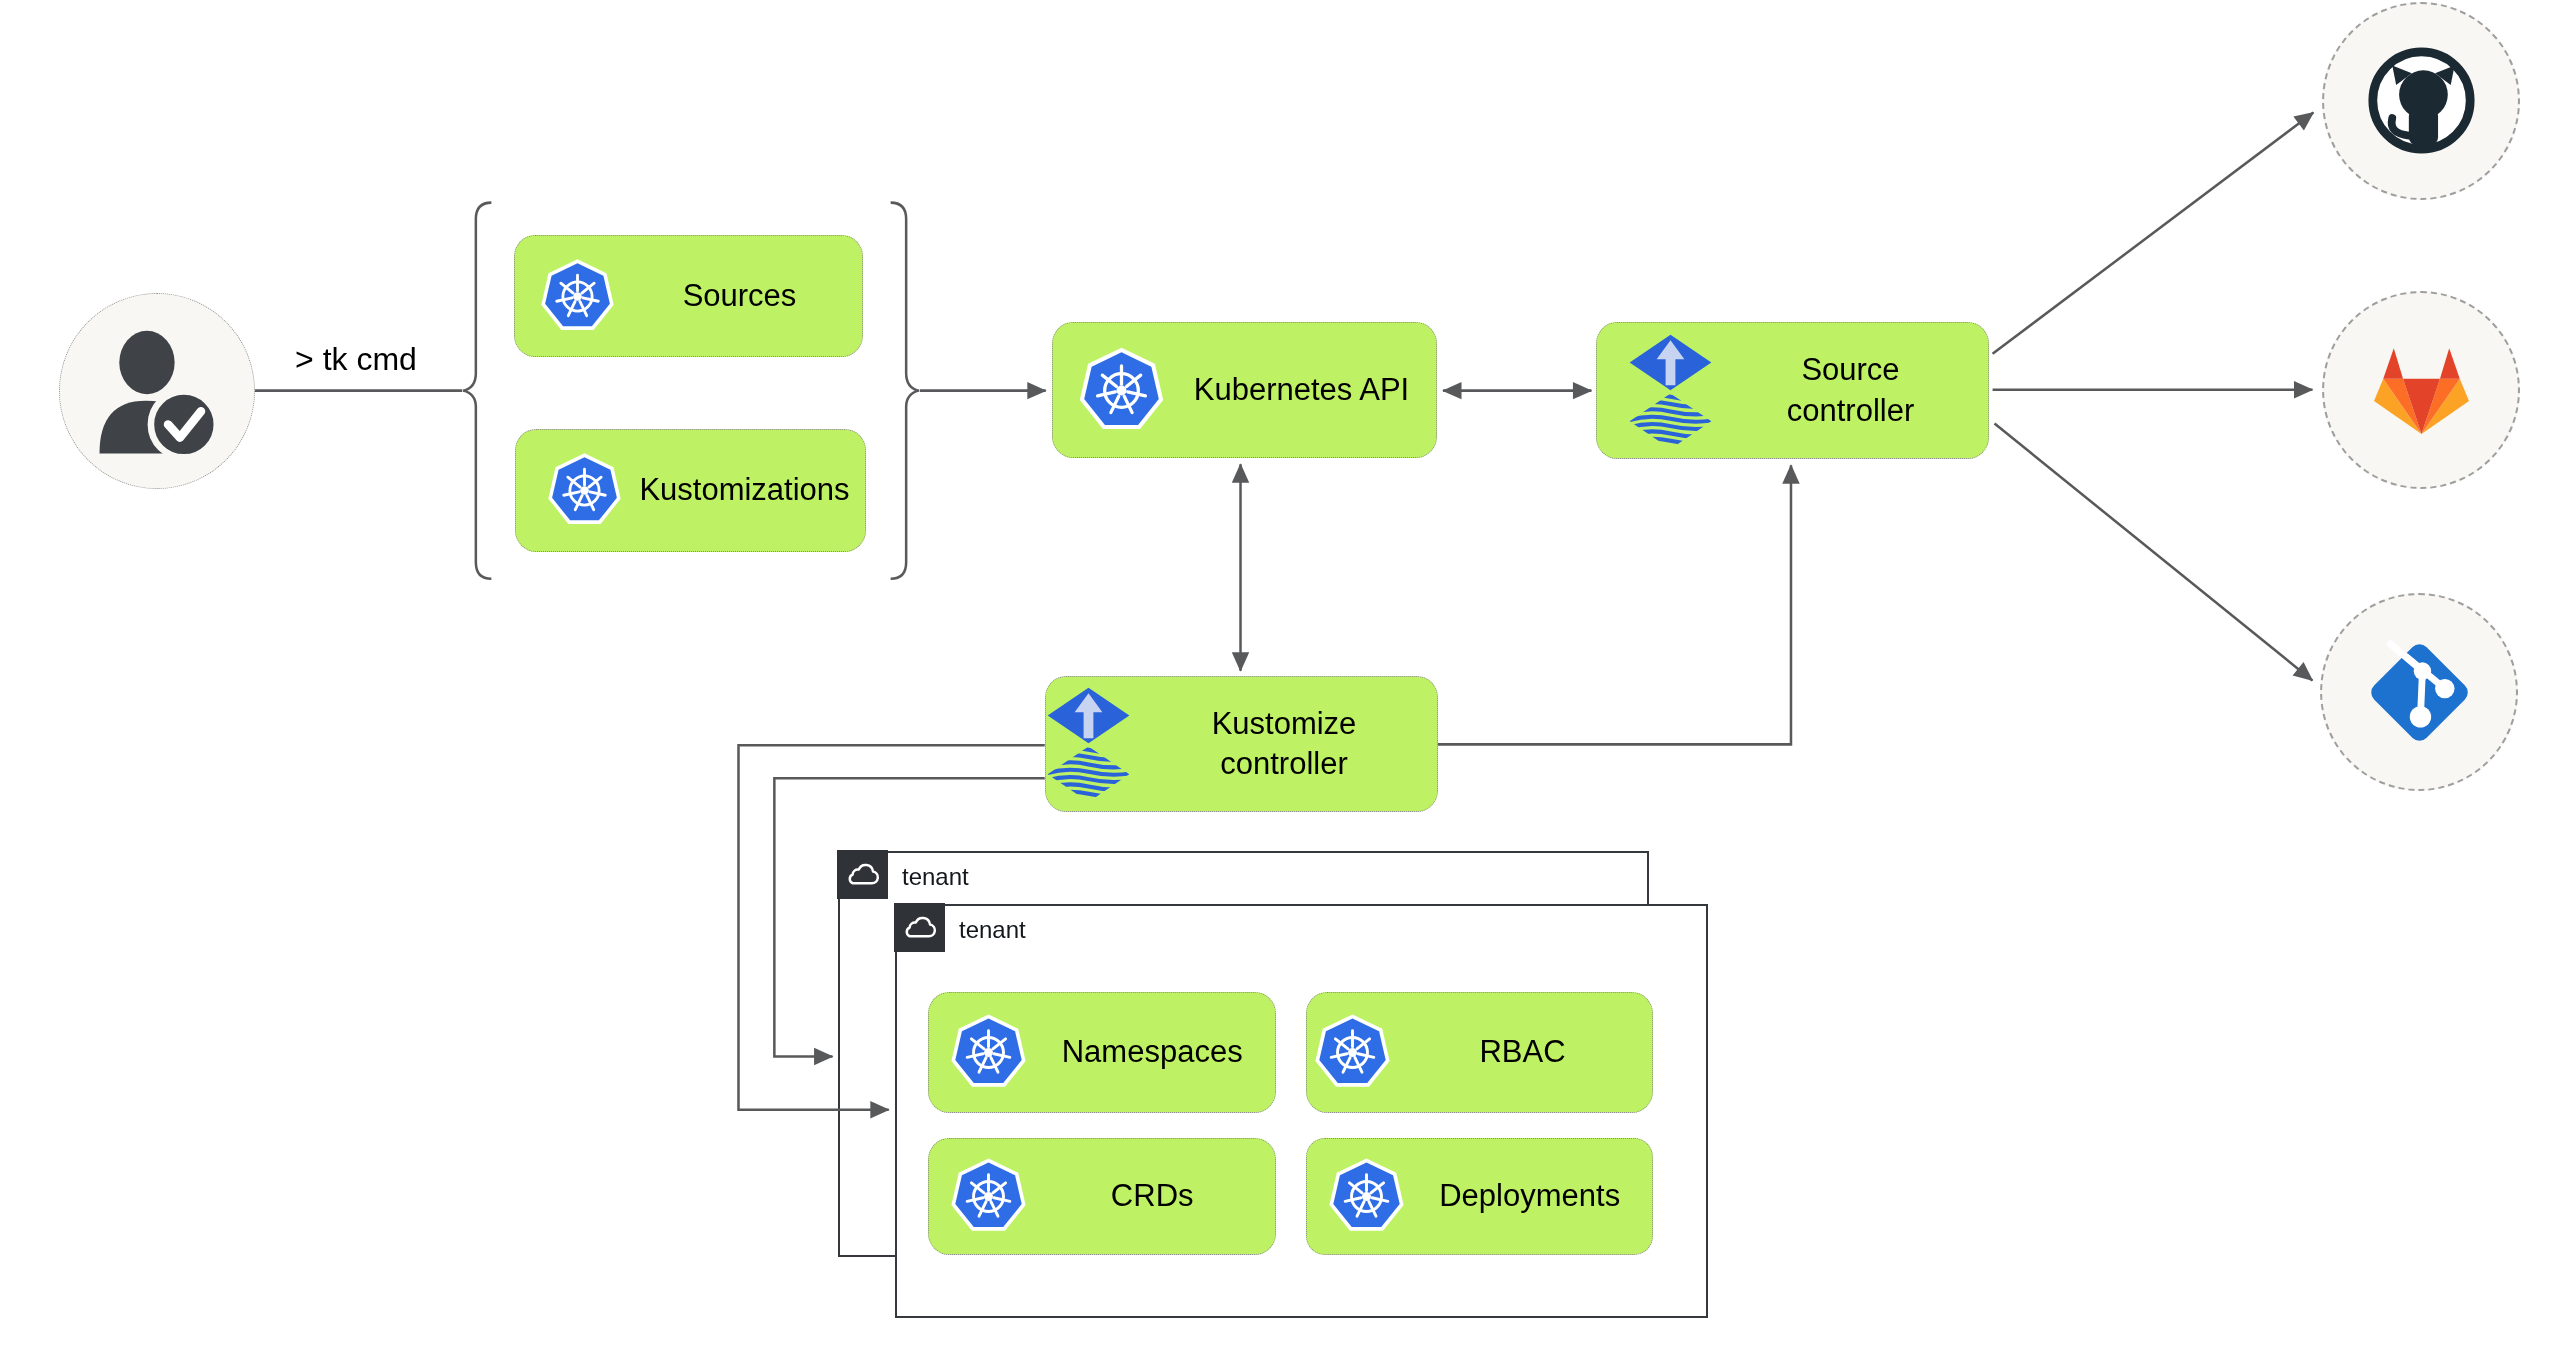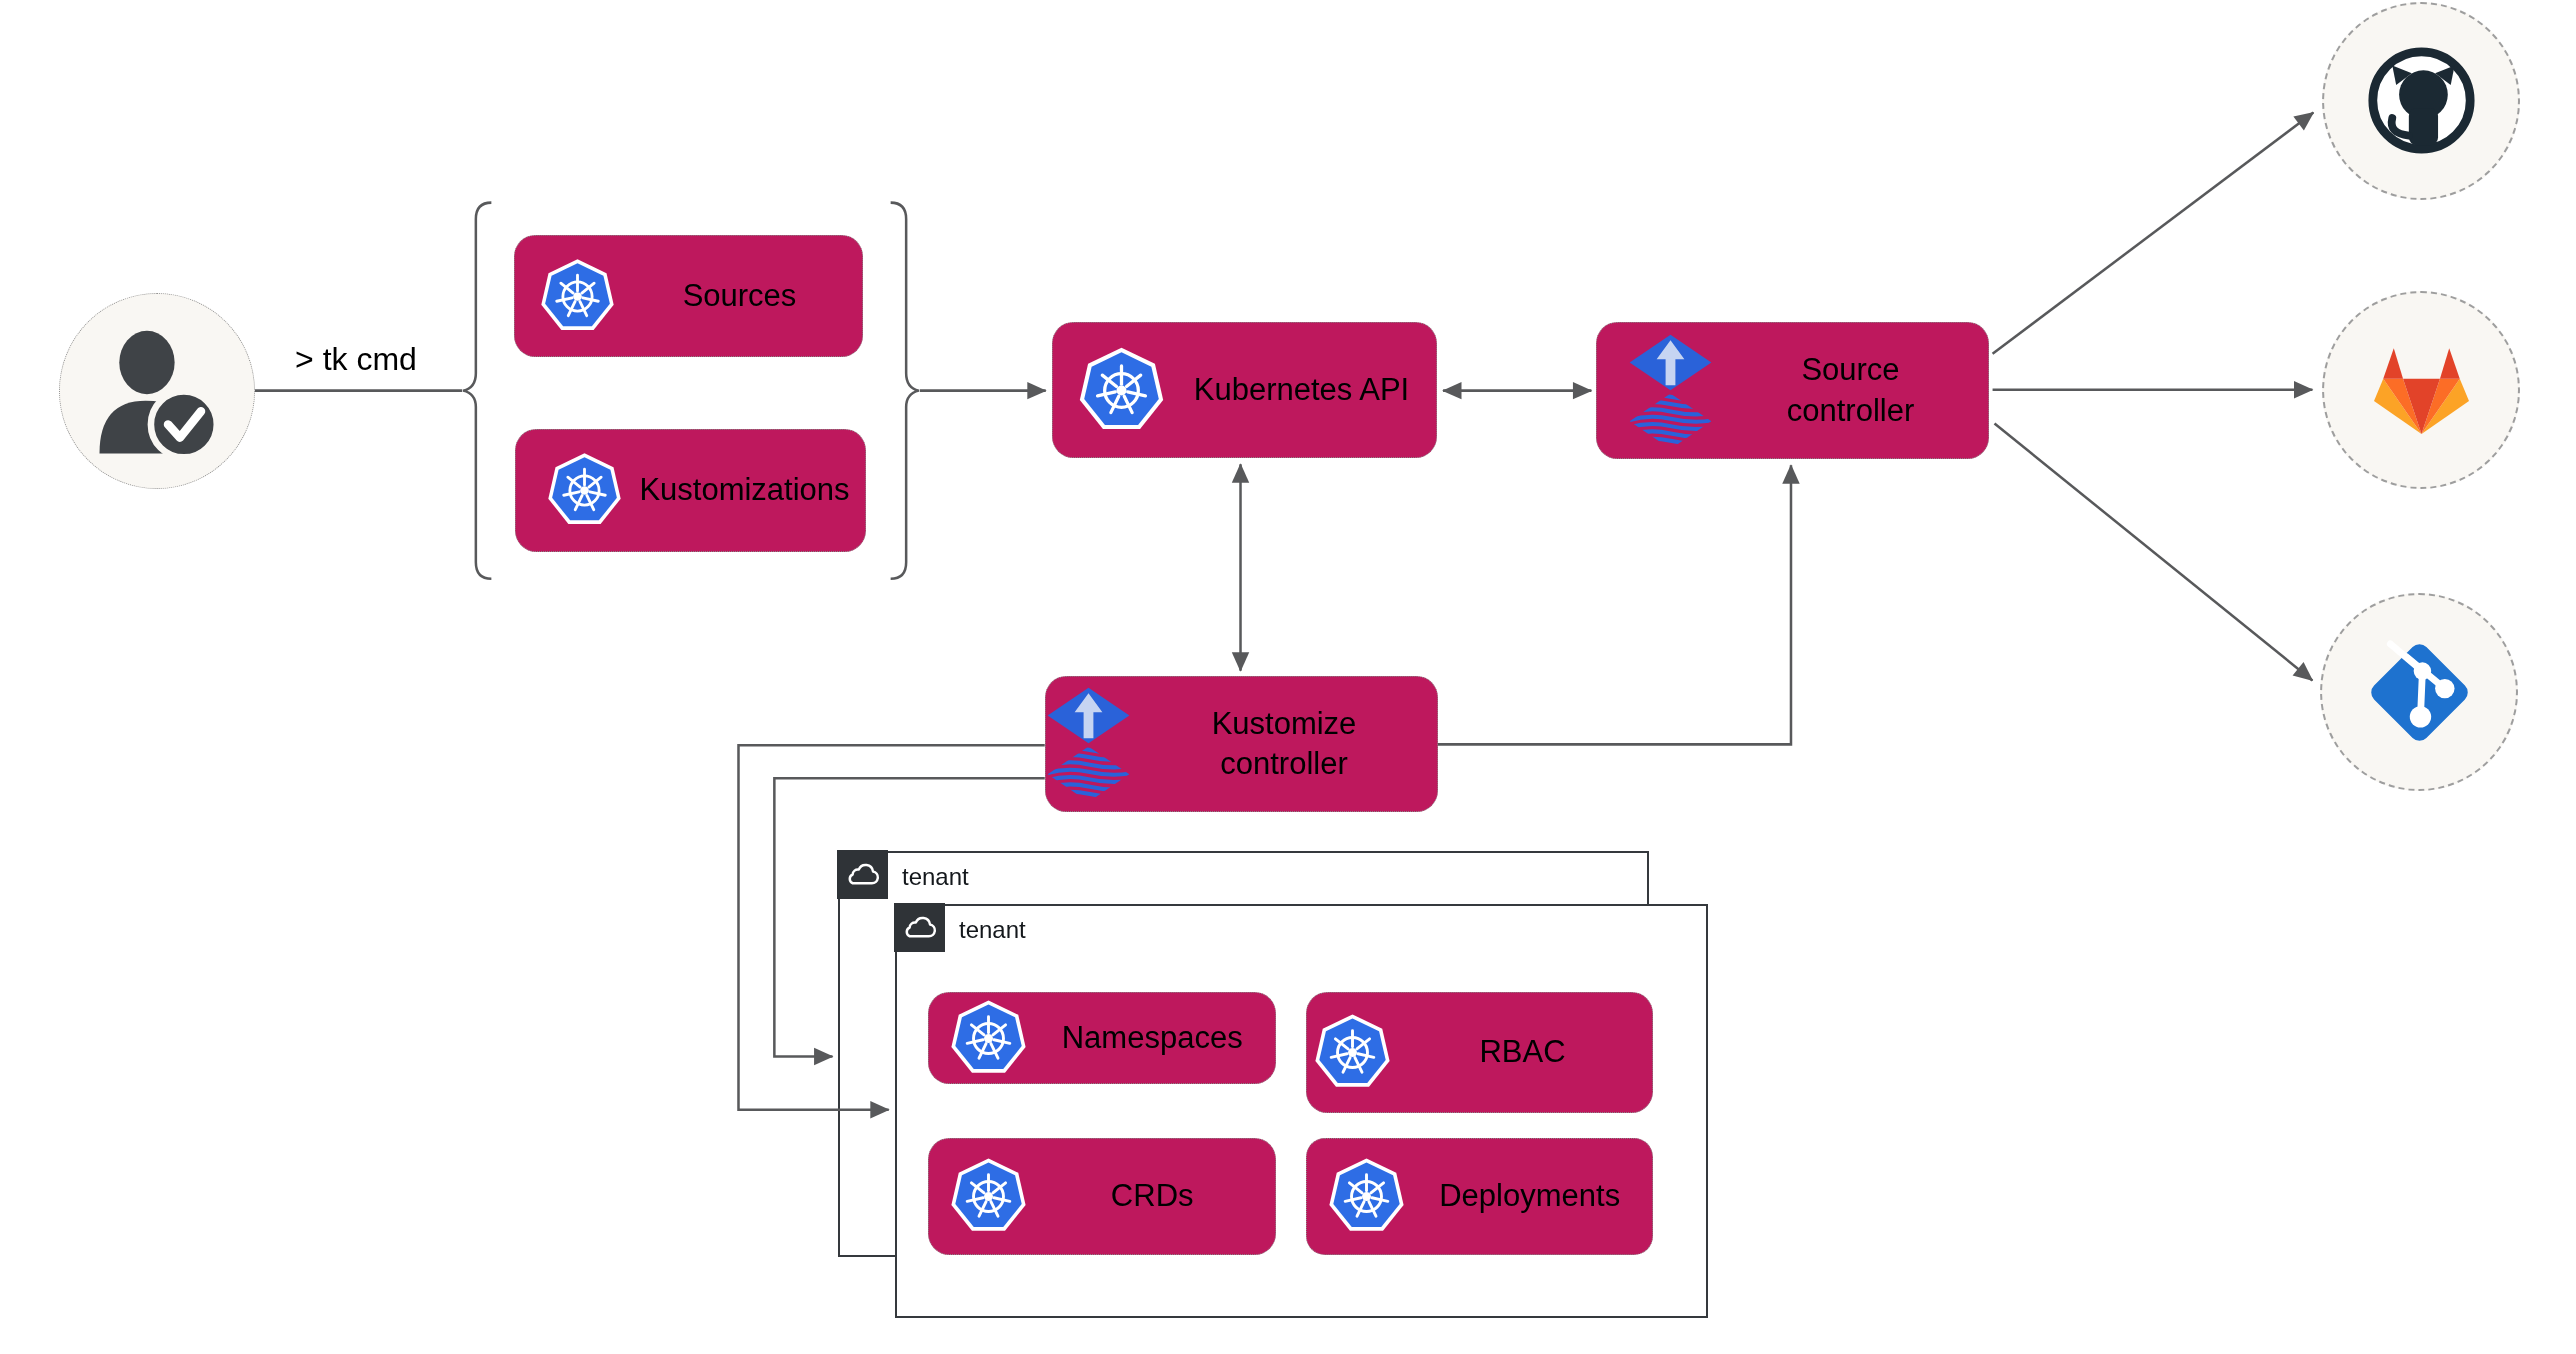--- a/index.html
+++ b/index.html
@@ -5,21 +5,21 @@
   html,body{margin:0;padding:0;background:#ffffff;}
   body{font-family:"Liberation Sans", sans-serif; color:#000;}
   #canvas{position:relative;width:2576px;height:1355px;background:#ffffff;overflow:hidden;}
 
   
   .window{position:absolute;background:#ffffff;border:2.9px solid #35393d;z-index:1;box-sizing:border-box;}
   #wires{position:absolute;left:0;top:0;z-index:2;pointer-events:none;}
   .node,.repo-circle,.free-label{position:absolute;z-index:3;box-sizing:border-box;}
 
   
-  .nbox{background:#be185d;border:1.9px dotted #8a8a8a;border-radius:21.3px;
+  .nbox{background:#bef264;border:1.9px dotted #8a8a8a;border-radius:21.3px;
         display:flex;align-items:center;}
   .nbox .ico{flex:0 0 auto;display:block;}
   .nlabel{flex:1 1 auto;text-align:center;font-size:31px;line-height:1.3;}
   .nlabel.wrap{flex:none;width:205px;margin:0 auto;}
 
   
   .wtab{position:absolute;left:-2.9px;top:-2.9px;width:51px;height:49px;background:#2f3337;
         display:flex;align-items:center;justify-content:center;}
   .wtitle{position:absolute;left:62px;top:0;height:49px;line-height:47px;font-size:24px;color:#14181c;}
 
@@ -196,21 +196,21 @@
     <div class="nlabel wrap">Source controller</div>
   </div>
 
   <div class="nbox node" style="left:1045px;top:676px;width:393px;height:136px;align-items:center;">
     <svg class="ico" width="85" height="116" viewBox="-52 -70 104 142">
         <use href="#sym-flux"></use>
       </svg>
     <div class="nlabel wrap">Kustomize controller</div>
   </div>
 
-  <div class="nbox node" style="left:928px;top:992px;width:348px;height:92px;padding-left:19.4px;">
+  <div class="nbox node" style="left:928px;top:992px;width:348px;height:121px;padding-left:19.4px;">
     <svg class="ico" width="81" height="81" viewBox="-50 -50 100 100">
         <use href="#sym-k8s"></use>
       </svg>
     <div class="nlabel">Namespaces</div>
   </div>
 
   <div class="nbox node" style="left:1306px;top:992px;width:347px;height:121px;padding-left:5px;">
     <svg class="ico" width="81" height="81" viewBox="-50 -50 100 100">
         <use href="#sym-k8s"></use>
       </svg>

